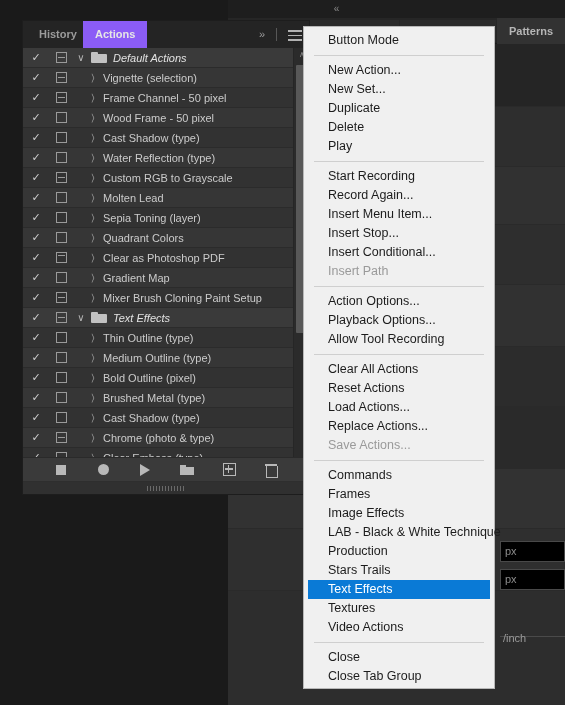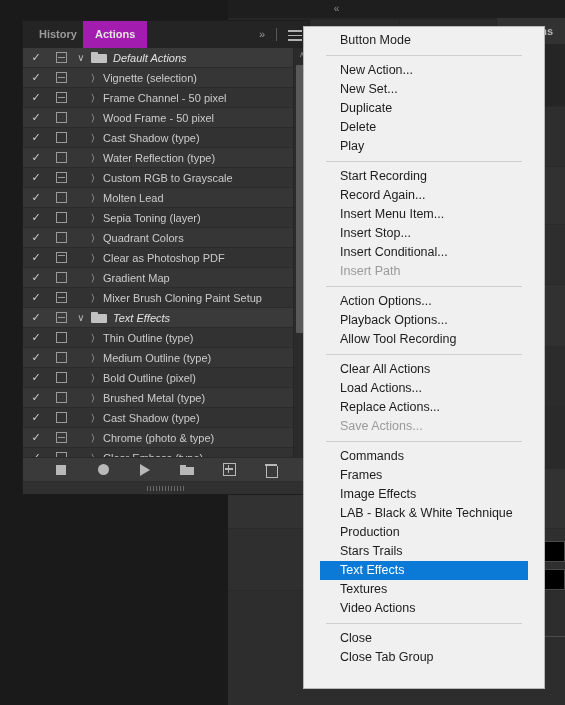--- a/index.html
+++ b/index.html
@@ -58,21 +58,21 @@
   .panel {
     position: absolute; left: 22px; top: 20px; width: 288px; height: 475px;
     background: #2e2e2e; border: 1px solid #1d1d1d;
   }
   .tabbar { position: relative; height: 27px; background: #242424; }
   .tab {
     position: absolute; top: 0; height: 27px; line-height: 27px;
     font-size: 11px; font-weight: bold; padding: 0 12px; color: #9b9b9b;
     cursor: default;
   }
-  .tab.active { background: #a21caf; color: #e6e6e6; }
+  .tab.active { background: #8b5cf6; color: #e6e6e6; }
   .tab-history { left: 4px; }
   .tab-actions { left: 60px; }
   .tab-overflow {
     position: absolute; right: 40px; top: 0; height: 27px; line-height: 27px;
     color: #9b9b9b; font-size: 11px; letter-spacing: -1px; padding: 0 5px;
   }
   .tab-divider { position: absolute; right: 32px; top: 7px; width: 1px; height: 13px; background: #575757; }
   .tab-menu-btn { position: absolute; right: 6px; top: 6px; width: 16px; height: 15px; }
   .tab-menu-btn i {
     display: block; height: 1.5px; background: #b2b2b2; margin: 3px 1px 0 1px;
@@ -160,23 +160,23 @@
   .grip {
     position: absolute; left: 0; bottom: 0; width: 286px; height: 12px; background: #303030;
   }
   .grip::after {
     content: ""; position: absolute; left: 50%; margin-left: -19px; top: 4px; width: 38px; height: 5px;
     background: repeating-linear-gradient(to right, #6a6a6a 0 1px, transparent 1px 3px);
   }
 
   
   .ctxmenu {
-    position: absolute; left: 303px; top: 26px; width: 242px; height: 663px;
+    position: absolute; left: 303px; top: 26px; width: 192px; height: 663px;
     background: #f0f0f0; border: 1px solid #b8b8b8;
-    padding: 4px 16px; font-size: 12.5px; color: #1c1c1c;
+    padding: 4px 4px; font-size: 12.5px; color: #1c1c1c;
   }
   .mi {
     height: 19px; line-height: 19px; padding-left: 20px; white-space: nowrap;
     cursor: default;
   }
   .mi.disabled { color: #9a9a9a; }
   .mi.selected { background: #0a7ad6; color: #ffffff; }
   .msep { height: 1px; background: #cfcfcf; margin: 5px 6px 5px 6px; }
 </style>
 </head>
@@ -443,20 +443,21 @@
       <div class="mi">Insert Menu Item...</div>
       <div class="mi">Insert Stop...</div>
       <div class="mi">Insert Conditional...</div>
       <div class="mi disabled">Insert Path</div>
       <div class="msep"></div>
       <div class="mi">Action Options...</div>
       <div class="mi">Playback Options...</div>
       <div class="mi">Allow Tool Recording</div>
       <div class="msep"></div>
       <div class="mi">Clear All Actions</div>
+      <div class="mi">Reset Actions</div>
       <div class="mi">Load Actions...</div>
       <div class="mi">Replace Actions...</div>
       <div class="mi disabled">Save Actions...</div>
       <div class="msep"></div>
       <div class="mi">Commands</div>
       <div class="mi">Frames</div>
       <div class="mi">Image Effects</div>
       <div class="mi">LAB - Black &amp; White Technique</div>
       <div class="mi">Production</div>
       <div class="mi">Stars Trails</div>

